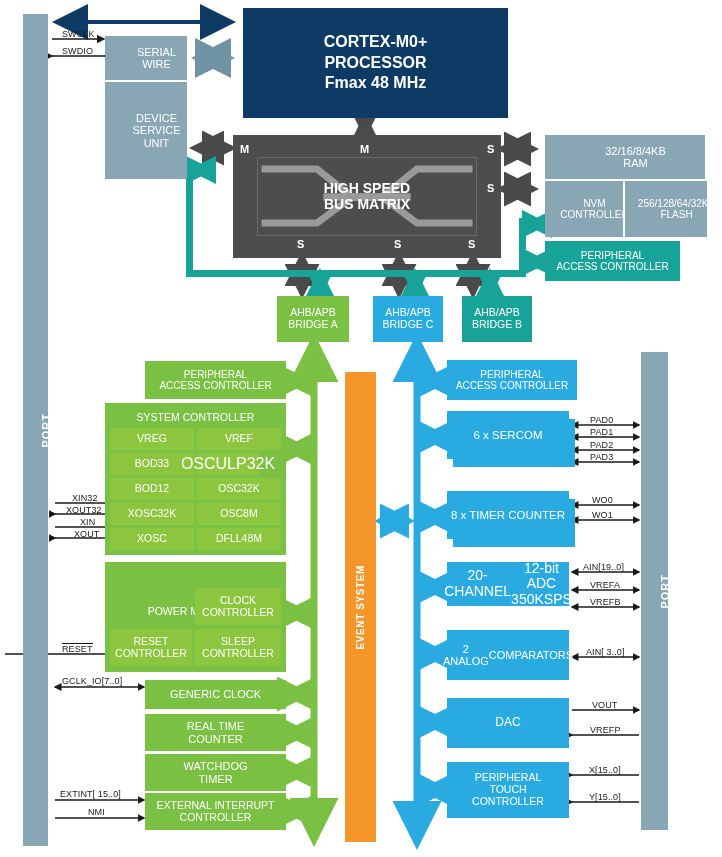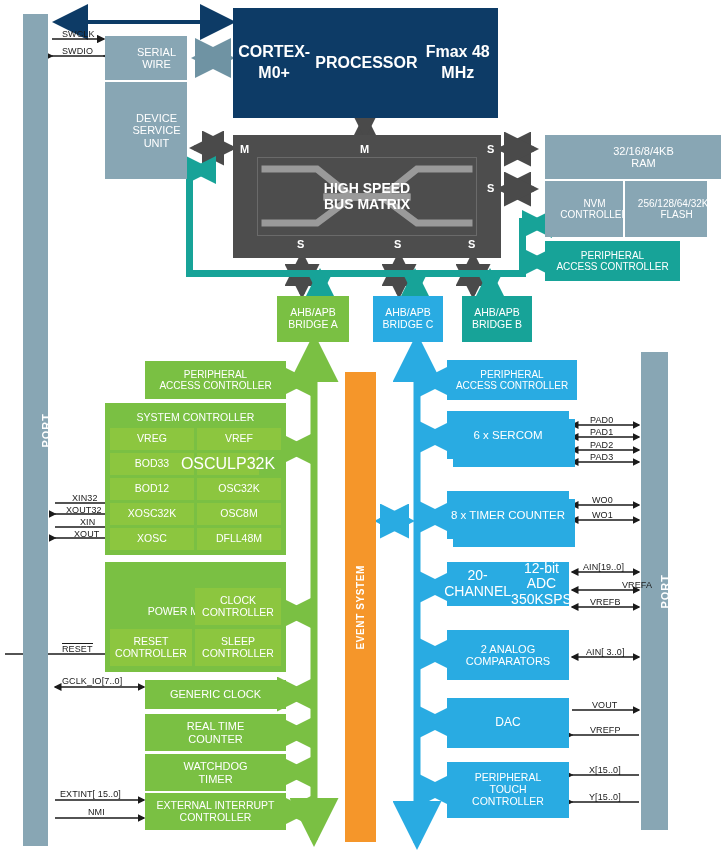--- a/index.html
+++ b/index.html
@@ -181,21 +181,21 @@
 
   <div class="box slate" style="left:105px;top:82px;width:82px;height:97px;flex-direction:column;font-size:11px;">
     <span>DEVICE</span>
     <span>SERVICE</span>
     <span>UNIT</span>
   </div>
 
   <span class="lbl" style="left:62px;top:29px;">SWCLK</span>
   <span class="lbl" style="left:62px;top:46px;">SWDIO</span>
 
-  <div class="box navy" style="left:233px;top:8px;width:265px;height:110px;flex-direction:row;font-size:16px;font-weight:bold;line-height:1.3;">
+  <div class="box navy" style="left:243px;top:8px;width:265px;height:110px;flex-direction:column;font-size:16px;font-weight:bold;line-height:1.3;">
     <span>CORTEX-M0+</span>
     <span>PROCESSOR</span>
     <span>Fmax 48 MHz</span>
   </div>
 
   <div class="box dark" style="left:233px;top:135px;width:268px;height:123px;">
     <div style="position:absolute;left:24px;top:22px;right:24px;bottom:22px;border:1px solid #6a6a6a;"></div>
     <svg style="position:absolute;left:24px;top:22px;" width="220" height="79">
       <path d="M8,12 L60,12 L95,40 L150,40" stroke="#9a9a9a" stroke-width="7" fill="none" stroke-linecap="square"></path>
       <path d="M212,12 L160,12 L125,40 L70,40" stroke="#9a9a9a" stroke-width="7" fill="none" stroke-linecap="square"></path>
@@ -208,21 +208,21 @@
     </div>
   </div>
   <span class="mslab" style="left:240px;top:143px;">M</span>
   <span class="mslab" style="left:360px;top:143px;">M</span>
   <span class="mslab" style="left:487px;top:143px;">S</span>
   <span class="mslab" style="left:487px;top:182px;">S</span>
   <span class="mslab" style="left:297px;top:238px;">S</span>
   <span class="mslab" style="left:394px;top:238px;">S</span>
   <span class="mslab" style="left:468px;top:238px;">S</span>
 
-  <div class="box slate" style="left:545px;top:135px;width:176px;height:44px;flex-direction:column;font-size:11px;">
+  <div class="box slate" style="left:545px;top:135px;width:160px;height:44px;flex-direction:column;font-size:11px;">
     <span>32/16/8/4KB</span>
     <span>RAM</span>
   </div>
 
   <div class="box slate" style="left:545px;top:181px;width:78px;height:56px;flex-direction:column;font-size:10px;">
     <span>NVM</span>
     <span>CONTROLLER</span>
   </div>
 
   <div class="box slate" style="left:625px;top:181px;width:82px;height:56px;flex-direction:column;font-size:10px;">
@@ -351,21 +351,21 @@
     <div class="front" style="font-size:11.5px;">
       <span>8 x TIMER COUNTER</span>
     </div>
   </div>
 
   <div class="box blue" style="left:447px;top:562px;width:122px;height:44px;flex-direction:row;font-size:14px;">
     <span>20-CHANNEL</span>
     <span>12-bit ADC 350KSPS</span>
   </div>
 
-  <div class="box blue" style="left:447px;top:630px;width:122px;height:50px;flex-direction:column;font-size:11px;">
+  <div class="box blue" style="left:447px;top:630px;width:122px;height:50px;flex-direction:row;font-size:11px;">
     <span>2 ANALOG</span>
     <span>COMPARATORS</span>
   </div>
 
   <div class="box blue" style="left:447px;top:698px;width:122px;height:50px;font-size:12px;">
     <span>DAC</span>
   </div>
 
   <div class="box blue" style="left:447px;top:762px;width:122px;height:56px;flex-direction:column;font-size:10.5px;">
     <span>PERIPHERAL</span>
@@ -379,21 +379,21 @@
 
   <span class="lbl" style="left:590px;top:415px;">PAD0</span>
   <span class="lbl" style="left:590px;top:427px;">PAD1</span>
   <span class="lbl" style="left:590px;top:440px;">PAD2</span>
   <span class="lbl" style="left:590px;top:452px;">PAD3</span>
 
   <span class="lbl" style="left:592px;top:495px;">WO0</span>
   <span class="lbl" style="left:592px;top:510px;">WO1</span>
 
   <span class="lbl" style="left:583px;top:562px;">AIN[19..0]</span>
-  <span class="lbl" style="left:590px;top:580px;margin-left:32px;">VREFA</span>
+  <span class="lbl" style="left:590px;top:580px;">VREFA</span>
   <span class="lbl" style="left:590px;top:597px;">VREFB</span>
 
   <span class="lbl" style="left:586px;top:647px;">AIN[ 3..0]</span>
 
   <span class="lbl" style="left:592px;top:700px;">VOUT</span>
   <span class="lbl" style="left:590px;top:725px;">VREFP</span>
 
   <span class="lbl" style="left:589px;top:765px;">X[15..0]</span>
   <span class="lbl" style="left:589px;top:792px;">Y[15..0]</span>
 

